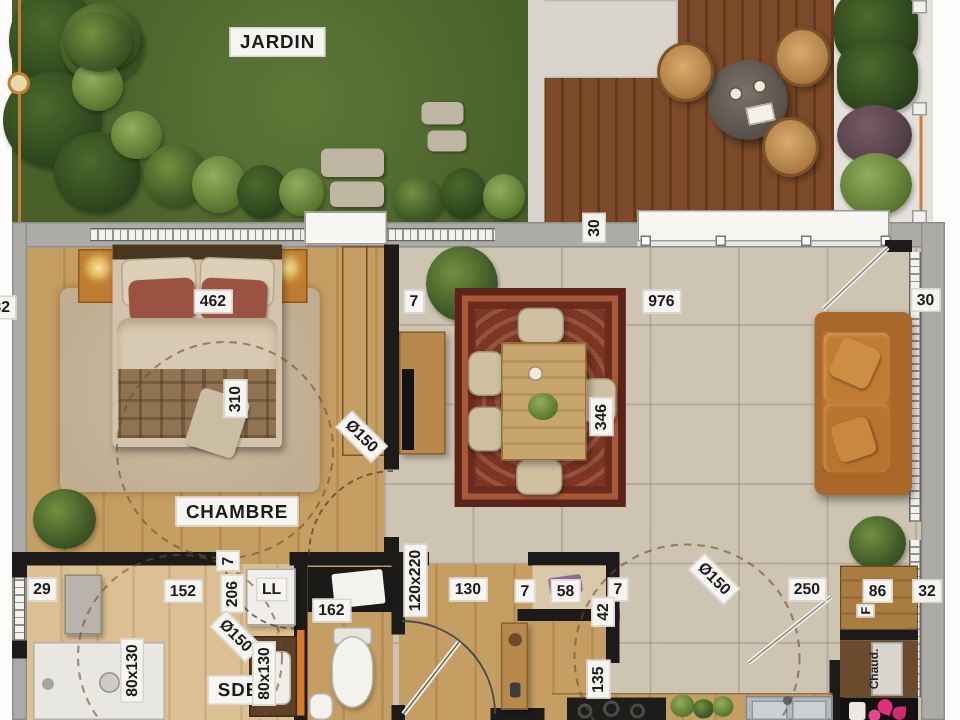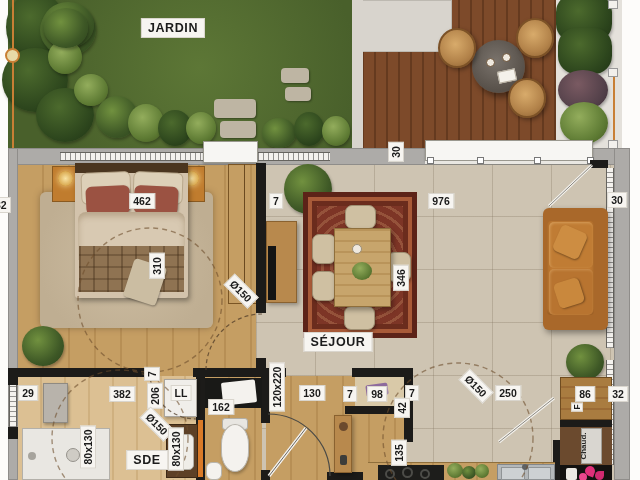--- a/index.html
+++ b/index.html
@@ -29,21 +29,21 @@
   .plant.purp{background:radial-gradient(circle at 40% 35%,#7a5a62,#54414a 65%,#3b2e35);}
   .paver{background:#beb5a3;border-radius:4px;box-shadow:1px 1px 2px rgba(0,0,0,.35);}
   .wicker{border-radius:50%;background:radial-gradient(circle at 45% 40%,#d8ab6b,#b3834a 60%,#8e6132);
           border:2px solid #7c5227;box-shadow:2px 2px 4px rgba(0,0,0,.35);box-sizing:border-box;}
   .dchair{background:#cfc0a2;border:1px solid #9e8f72;border-radius:7px;box-shadow:1px 2px 3px rgba(0,0,0,.3);box-sizing:border-box;}
   .orange-door{background:#d97a28;}
   
   .dim,.room-label{position:absolute;background:#f7f5f1;color:#1b1b1b;border:1px solid #d9d5cd;
        white-space:nowrap;transform:translate(-50%,-50%);font-weight:bold;z-index:40;}
   .dim{font-size:10.5px;line-height:14px;padding:0 3px;}
-  .room-label{font-size:12.5px;line-height:16px;padding:1px 6px;letter-spacing:.6px;}
+  .room-label{font-size:12.5px;line-height:16px;padding:1px 6px;letter-spacing:.6px;margin-left:12px;}
   .rot{transform:translate(-50%,-50%) rotate(-90deg);}
   .diag{transform:translate(-50%,-50%) rotate(45deg);}
   .tiny{font-size:8.5px;line-height:10px;padding:0 1px;}
   svg.lines{position:absolute;left:0;top:0;z-index:18;}
 </style>
 </head>
 <body>
 
 <div id="plan">
 
@@ -224,47 +224,47 @@
   <div class="abs" style="left:560px;top:427px;width:52px;height:38px;background:#6b4a2e;"></div>
   <div class="abs" style="left:581px;top:428px;width:21px;height:36px;background:#d9d6d0;border:1px solid #a09d96;box-sizing:border-box;"></div>
   <div class="abs" style="left:583px;top:446px;transform:translate(-50%,-50%) rotate(-90deg);font-size:8px;font-weight:bold;color:#2a2a28;white-space:nowrap;z-index:30;">Chaud.</div>
   <div class="abs" style="left:560px;top:465px;width:52px;height:15px;background:#141210;"></div>
   <div class="abs" style="left:566px;top:468px;width:11px;height:12px;background:#ece9e3;border-radius:2px;"></div>
   <div class="abs" style="left:585px;top:466px;width:10px;height:10px;border-radius:50% 50% 0 50%;background:#e0307a;transform:rotate(20deg);"></div>
   <div class="abs" style="left:595px;top:471px;width:9px;height:9px;border-radius:50% 0 50% 50%;background:#d12a70;"></div>
   <div class="abs" style="left:579px;top:473px;width:8px;height:8px;border-radius:50%;background:#e8478c;"></div>
 
   <div class="room-label" style="left:173px;top:28px;">JARDIN</div>
-  <div class="room-label" style="left:338px;top:342px;">SÉJOUR</div>
+  <div class="room-label" style="left:146px;top:341px;">CHAMBRE</div>
   <div class="room-label" style="left:147px;top:460px;">SDE</div>
   <div class="dim" style="left:181px;top:393px;">LL</div>
 
   <div class="dim" style="left:142px;top:201px;">462</div>
   <div class="dim rot" style="left:157px;top:266px;">310</div>
   <div class="dim diag" style="left:241px;top:291px;">Ø150</div>
   <div class="dim" style="left:276px;top:201px;">7</div>
   <div class="dim" style="left:441px;top:201px;">976</div>
   <div class="dim rot" style="left:401px;top:278px;">346</div>
   <div class="dim rot" style="left:396px;top:152px;">30</div>
   <div class="dim" style="left:617px;top:200px;">30</div>
   <div class="dim" style="left:-9px;top:205px;transform:translate(0,-50%);">32</div>
   <div class="dim" style="left:28px;top:393px;">29</div>
-  <div class="dim" style="left:122px;top:394px;">382</div>
+  <div class="dim" style="left:122px;top:394px;">152</div>
   <div class="dim rot" style="left:155px;top:396px;">206</div>
   <div class="dim diag" style="left:157px;top:424px;">Ø150</div>
   <div class="dim rot" style="left:152px;top:374px;">7</div>
   <div class="dim rot" style="left:88px;top:447px;">80x130</div>
   <div class="dim rot" style="left:176px;top:449px;">80x130</div>
   <div class="dim" style="left:221px;top:407px;">162</div>
   <div class="dim rot" style="left:277px;top:387px;">120x220</div>
   <div class="dim" style="left:312px;top:393px;">130</div>
   <div class="dim" style="left:350px;top:394px;">7</div>
-  <div class="dim" style="left:377px;top:394px;">98</div>
+  <div class="dim" style="left:377px;top:394px;">58</div>
   <div class="dim" style="left:412px;top:393px;">7</div>
   <div class="dim rot" style="left:402px;top:408px;">42</div>
   <div class="dim rot" style="left:399px;top:453px;">135</div>
   <div class="dim diag" style="left:476px;top:386px;">Ø150</div>
-  <div class="dim" style="left:508px;top:393px;">250</div>
+  <div class="dim" style="left:538px;top:393px;">250</div>
   <div class="dim" style="left:585px;top:394px;">86</div>
   <div class="dim rot tiny" style="left:577px;top:407px;">F</div>
   <div class="dim" style="left:618px;top:394px;">32</div>
 
 </div>
 
 </body></html>

